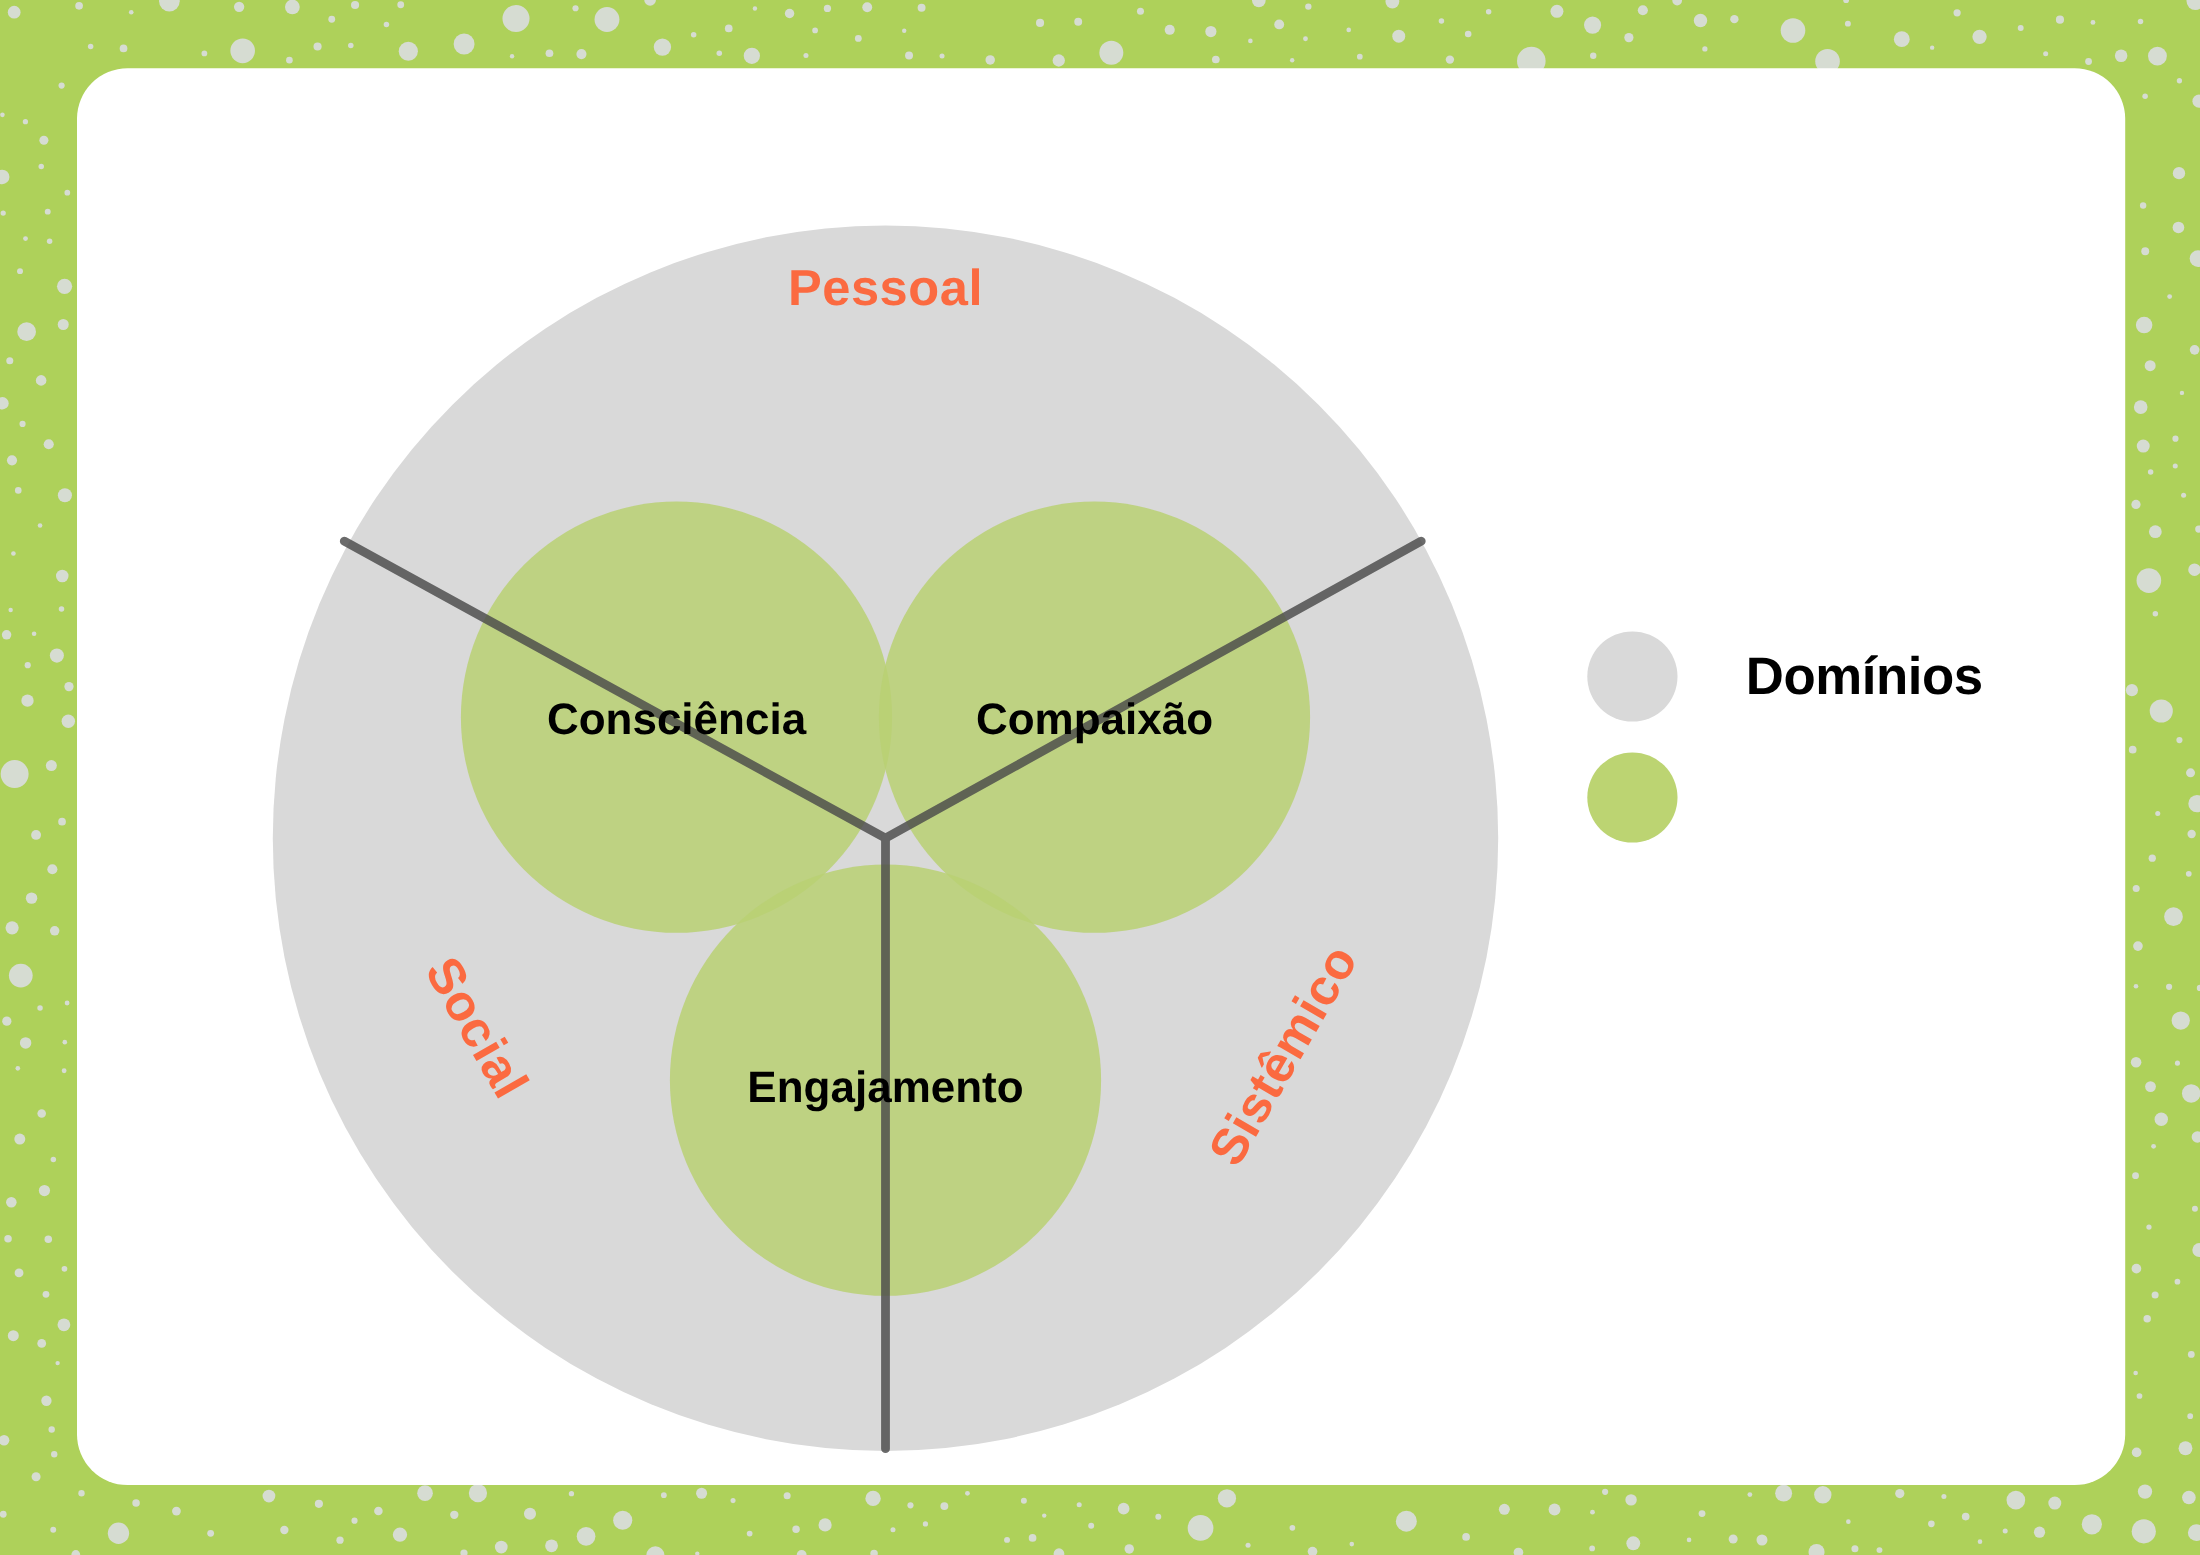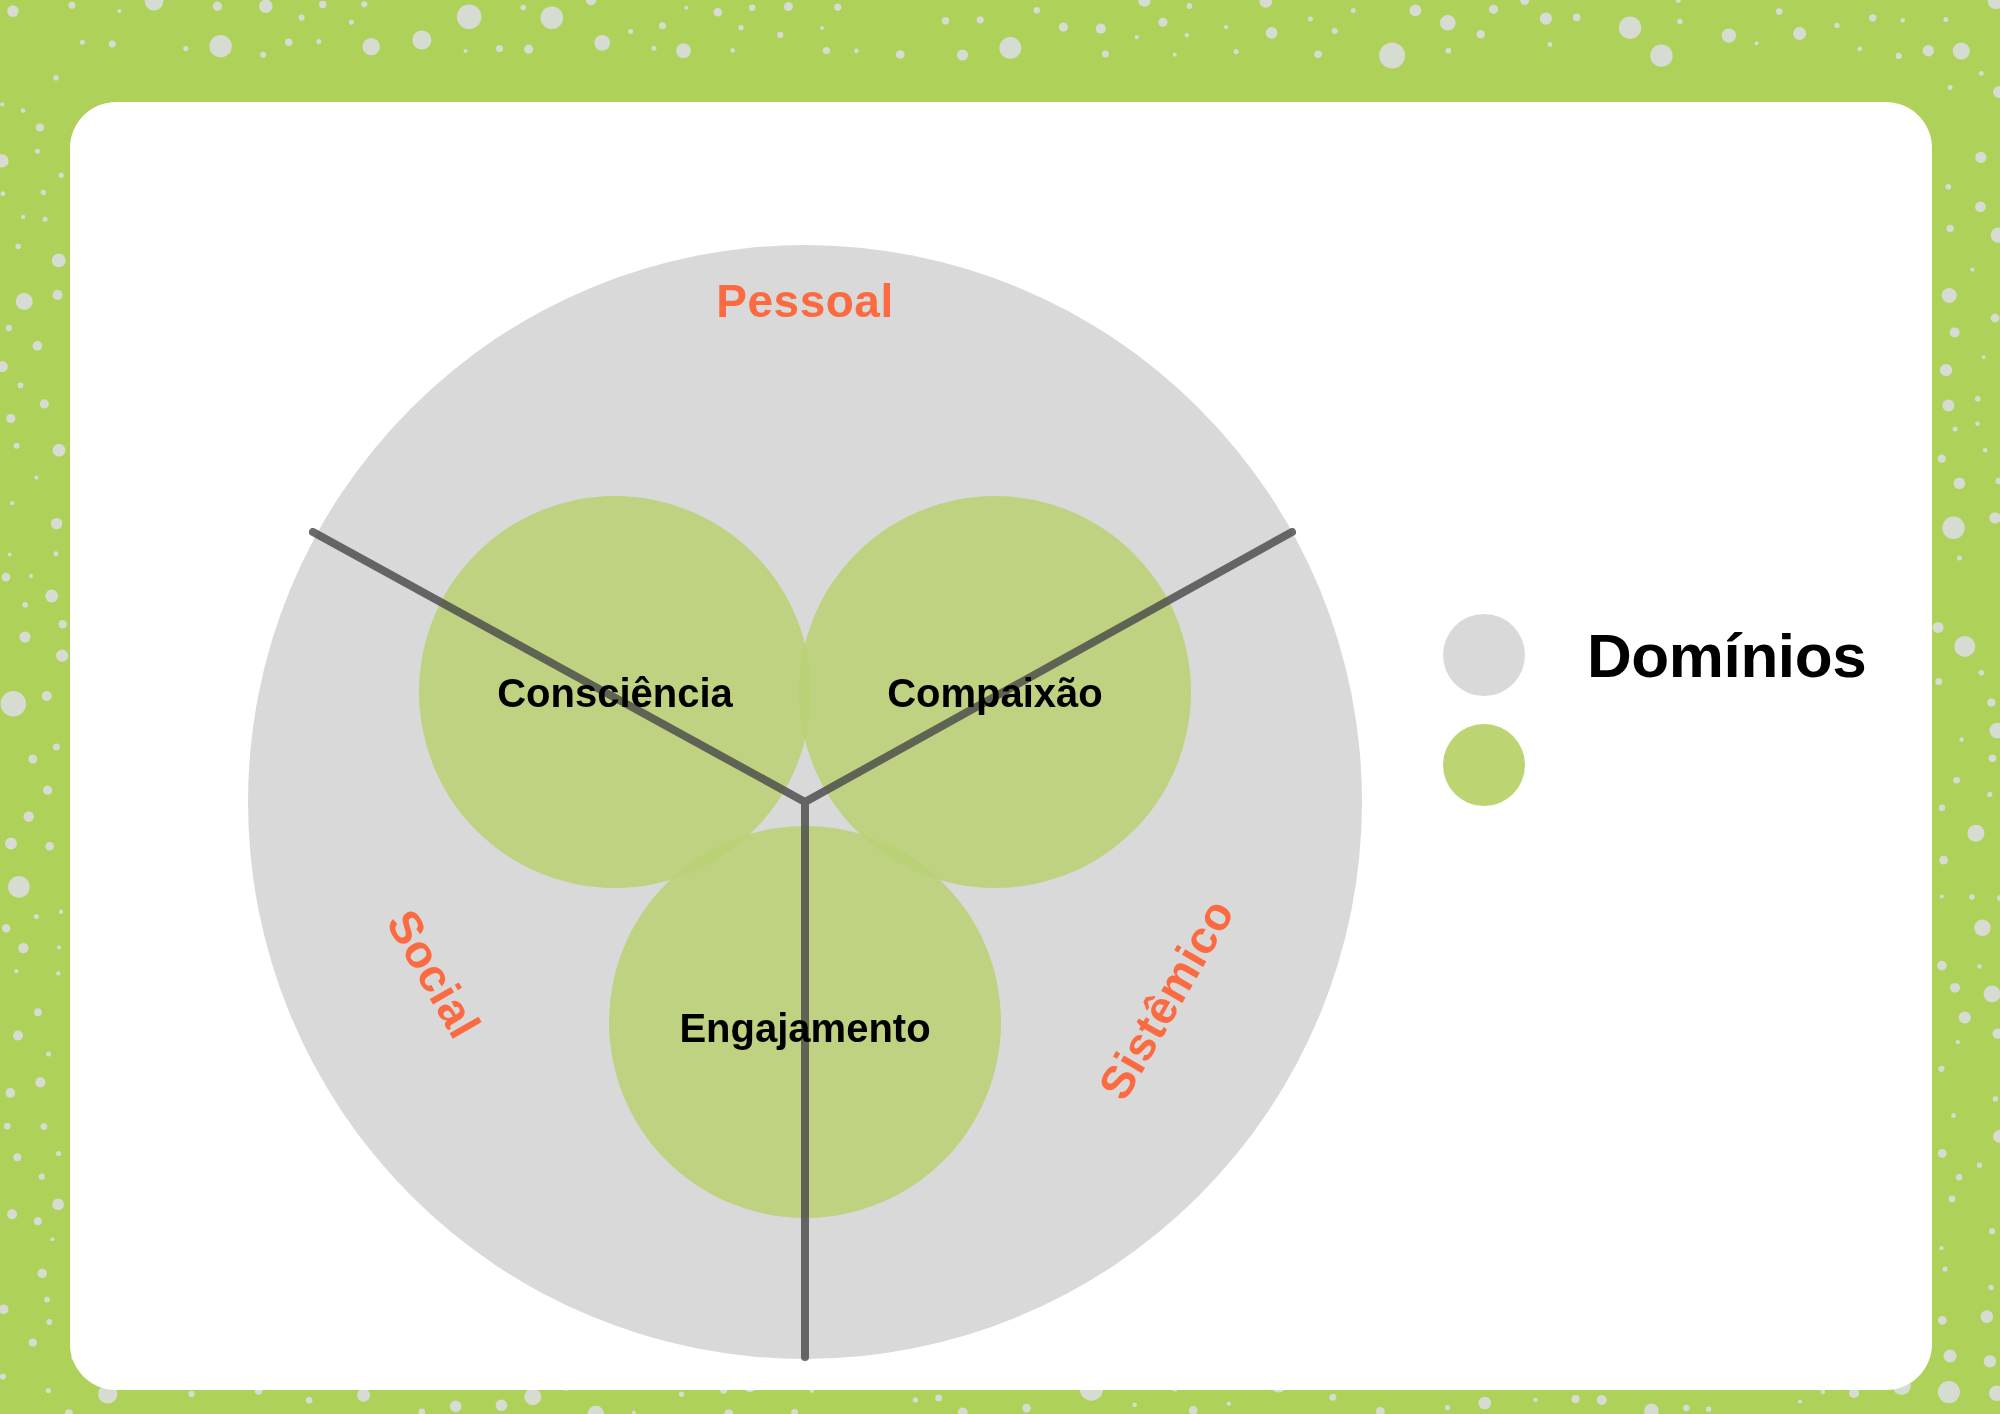--- a/index.html
+++ b/index.html
@@ -31,21 +31,20 @@
 
   
   #card {
     position: absolute;
     left: 70px;
     top: 62px;
     width: 1862px;
     height: 1288px;
     background: #ffffff;
     border-radius: 46px;
-    margin-top: 40px;
   }
 
   #diagram {
     position: absolute;
     left: 0;
     top: 0;
     width: 1862px;
     height: 1288px;
   }
 
@@ -62,21 +61,21 @@
     height: 110px;
   }
   .legend-swatch {
     width: 82px;
     height: 82px;
     border-radius: 50%;
     flex: 0 0 auto;
   }
   .legend-label {
     margin-left: 62px;
-    font-size: 62px;
+    font-size: 48px;
     font-weight: bold;
     color: #000000;
     letter-spacing: -0.4px;
     white-space: nowrap;
   }
 
   .dim-label {
     font-size: 40px;
     font-weight: bold;
     fill: #000000;

